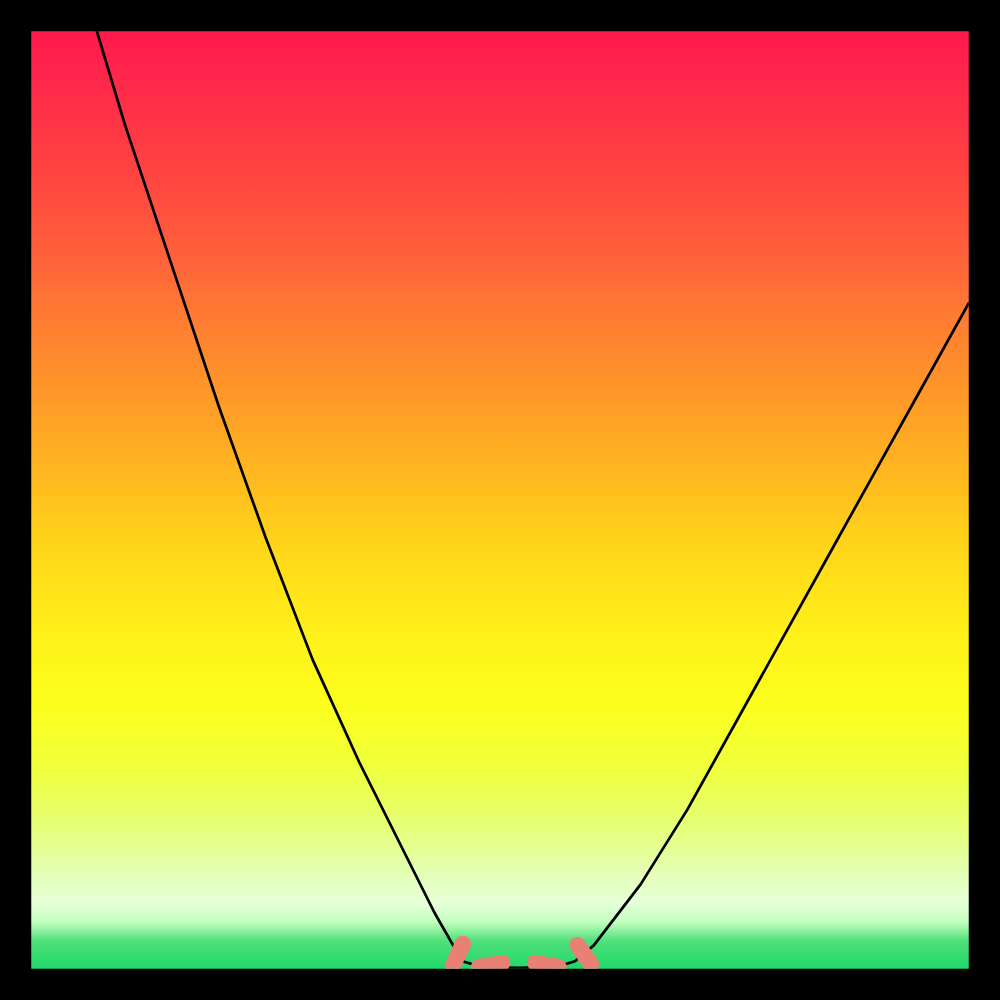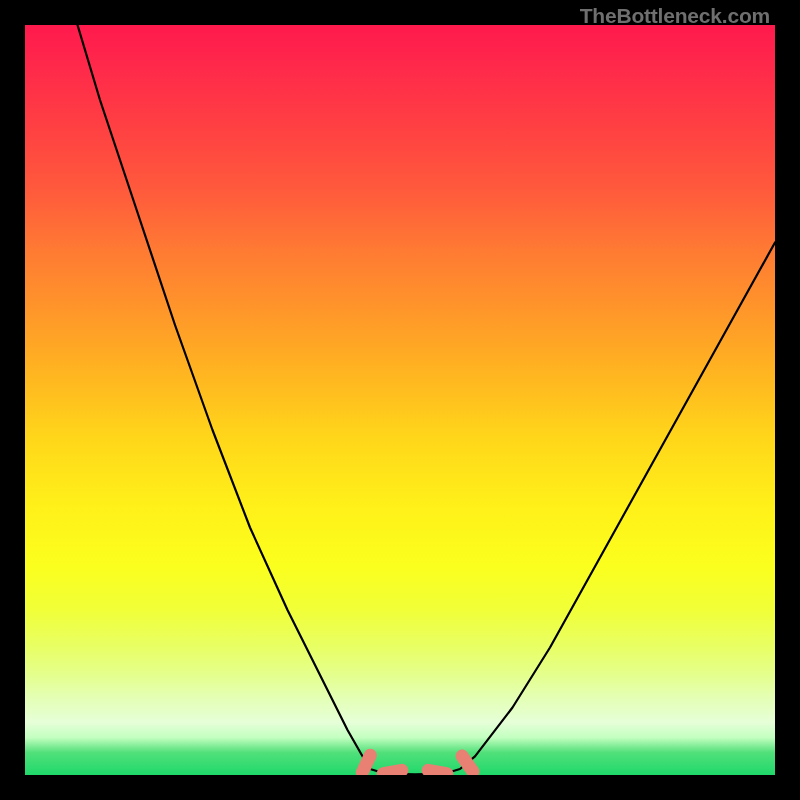--- a/index.html
+++ b/index.html
@@ -60,21 +60,20 @@
     font-size: 21px;
     font-weight: 600;
     letter-spacing: -0.2px;
     user-select: none;
   }
 </style>
 </head>
 <body>
 
 <div class="frame">
-  <div class="watermark">TheBottleneck.com</div>
 
   <div class="plot">
     <svg viewBox="0 0 750 750" preserveAspectRatio="none">
       <path id="curve-path" fill="none" stroke="#000000" stroke-width="2.2" stroke-linecap="round" stroke-linejoin="round" d="M 52.5 0.0 L 75.0 75.0 L 112.5 187.5 L 150.0 300.0 L 187.5 405.0 L 225.0 502.5 L 262.5 585.0 L 300.0 660.0 L 322.5 705.0 L 337.5 731.3 L 345.0 744.0 L 345.0 744.0 L 360.0 748.5 L 390.0 749.3 L 420.0 748.5 L 435.0 744.0 L 435.0 744.0 L 450.0 731.3 L 487.5 682.5 L 525.0 622.5 L 562.5 555.0 L 600.0 487.5 L 637.5 420.0 L 675.0 352.5 L 712.5 285.0 L 750.0 217.5 "></path>
       <g id="markers-group">
           <g transform="translate(341.3,738.8) rotate(-65)">
             <rect x="-16" y="-6.5" width="32" height="13" rx="6.5" ry="6.5" fill="#e98074"></rect>
           </g>
           <g transform="translate(367.5,747.0) rotate(-10)">
             <rect x="-16" y="-6.5" width="32" height="13" rx="6.5" ry="6.5" fill="#e98074"></rect>

